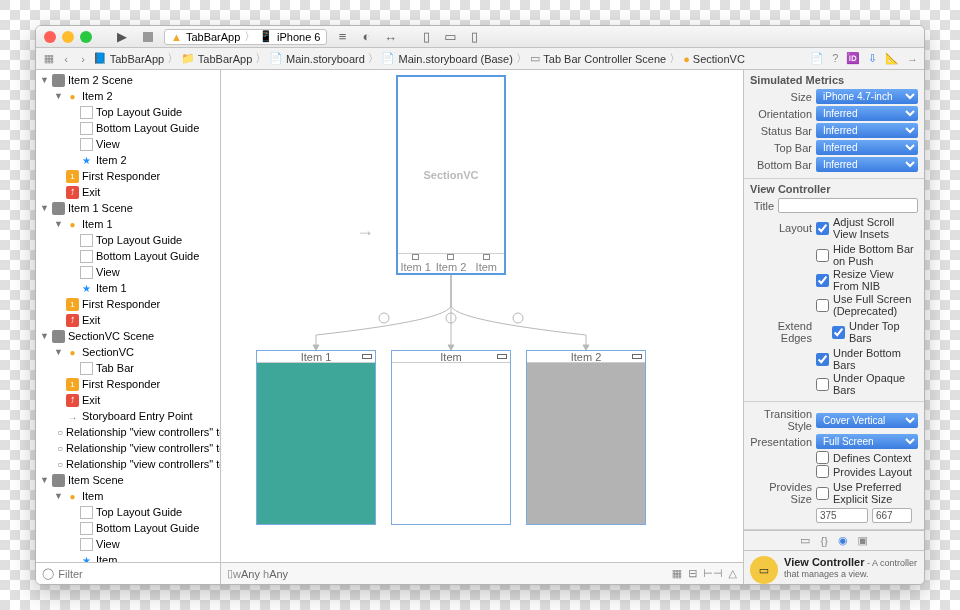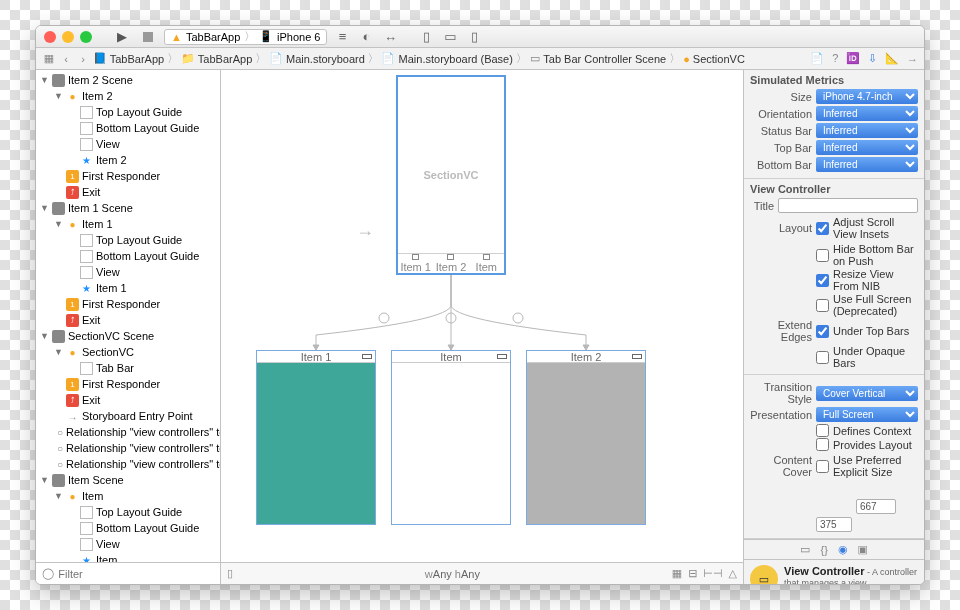--- a/index.html
+++ b/index.html
@@ -49,21 +49,21 @@
 .tabbar .sq{width:7px;height:7px;border:1px solid #888;margin-bottom:1px}
 .vc-child{top:280px;width:120px;height:175px}
 .vc-child .hdr{height:12px;border-bottom:1px solid #ccc;font-size:7px;text-align:center;line-height:12px;color:#666;position:relative}
 .vc-child .bat{position:absolute;right:3px;top:3px;width:10px;height:5px;border:1px solid #666}
 .c1{left:35px}.c1 .bod{background:#3fa79a;height:calc(100% - 12px)}
 .c2{left:170px}.c2 .bod{background:#fff;height:calc(100% - 12px)}
 .c3{left:305px}.c3 .bod{background:#b3b3b3;height:calc(100% - 12px)}
 .seg-arrow{position:absolute;top:150px;left:135px;width:40px;height:20px;color:#bbb;font-size:18px}
 svg.segues{position:absolute;top:0;left:0;pointer-events:none}
 .canvas-footer{height:22px;border-top:1px solid #c3c3c3;display:flex;align-items:center;padding:0 6px;color:#666;background:#f7f7f7}
-.canvas-footer .mid{flex:1;text-align:center}
+.canvas-footer .mid{flex:1;text-align:left}
 .cf-grp{display:flex;gap:6px;font-size:12px;color:#888}
 .inspector{width:180px;background:#f2f2f2;display:flex;flex-direction:column;overflow:auto;font-size:10px;color:#333}
 .insp-section{padding:4px 6px;border-bottom:1px solid #d0d0d0}
 .insp-title{font-weight:bold;color:#555;margin-bottom:3px}
 .insp-row{display:flex;align-items:center;margin:2px 0;gap:4px}
 .insp-row label{width:62px;text-align:right;color:#555}
 .insp-row select,.insp-row input[type=text]{flex:1;height:15px;border:1px solid #b0b0b0;border-radius:2px;background:#fff;font-size:10px;padding:0 3px}
 .insp-row select{background:linear-gradient(#6aa8f5,#3b7de0);color:#fff;border:none}
 .insp-chk{display:flex;align-items:center;gap:4px;margin:1px 0 1px 66px}
 .insp-chk input{accent-color:#3b7de0}
@@ -408,27 +408,31 @@
             <input type="checkbox" checked="" style="">
             <span>Resize View From NIB</span>
           </div>
         <div class="insp-chk">
             <input type="checkbox" style="">
             <span>Use Full Screen (Deprecated)</span>
           </div>
         <div class="insp-row">
             <label>Extend Edges</label>
             <div style="flex:1">
-              <div class="insp-chk" style="margin-left:0">
+              <div class="insp-chk" style="margin-left:16px">
                 <input type="checkbox" checked="" style="">
                 <span>Under Top Bars</span>
               </div>
             </div>
           </div>
         <div class="insp-chk">
+            <input type="checkbox" checked="" style="">
+            <span>Under Bottom Bars</span>
+          </div>
+        <div class="insp-chk">
             <input type="checkbox" style="">
             <span>Under Opaque Bars</span>
           </div>
       </div>
       <div class="insp-section">
         <div class="insp-row">
             <label>Transition Style</label>
             <select><option>Cover Vertical</option></select>
           </div>
         <div class="insp-row">
@@ -437,31 +441,31 @@
           </div>
         <div class="insp-chk">
             <input type="checkbox" style="">
             <span>Defines Context</span>
           </div>
         <div class="insp-chk">
             <input type="checkbox" style="">
             <span>Provides Layout</span>
           </div>
         <div class="insp-row">
-            <label>Content Cover</label>
+            <label>Provides Size</label>
             <div style="flex:1">
               <div class="insp-chk" style="margin-left:0">
                 <input type="checkbox" style="">
                 <span>Use Preferred Explicit Size</span>
               </div>
             </div>
           </div>
         <div class="insp-row">
             <label></label>
-            <input type="text" style="width: 36px; flex: 0 1 0%; margin-top: 36px;" disabled="" value="375">
+            <input type="text" style="width: 52px; flex: 0 1 0%;" disabled="" value="375">
             <input type="text" style="width: 40px; flex: 0 1 0%;" disabled="" value="667">
           </div>
       </div>
       <div class="library">
         <div class="lib-tabs">
           <span>▭</span>
           <span>{}</span>
           <span class="active">◉</span>
           <span>▣</span>
         </div>

